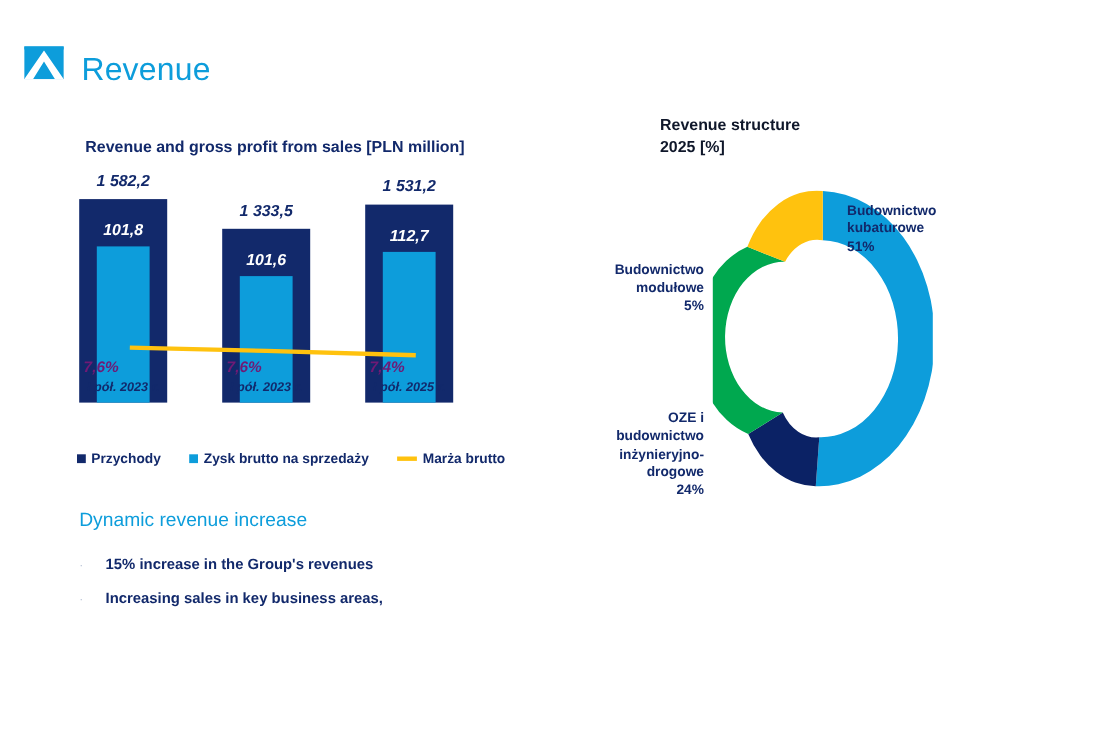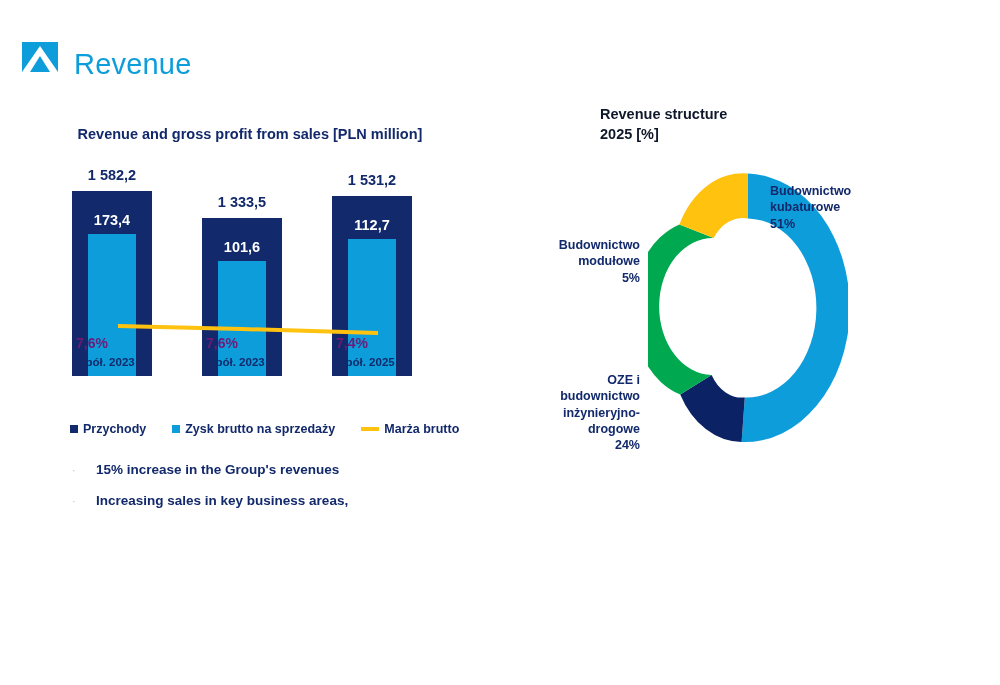--- a/index.html
+++ b/index.html
@@ -54,23 +54,24 @@
     width: 380px;
     text-align: center;
     font-size: 14.5px;
     font-weight: bold;
     color: #12296b;
     white-space: nowrap;
   }
   .bars-area {
     position: absolute;
     left: 0;
-    top: 30px;
+    top: 20px;
     width: 380px;
     height: 250px;
+    font-style: italic;
   }
   .bar-group {
     position: absolute;
     bottom: 30px;
     width: 80px;
   }
   .bar-group.g0 { left: 12px; }
   .bar-group.g1 { left: 142px; }
   .bar-group.g2 { left: 272px; }
 
@@ -139,21 +140,20 @@
   }
 
   
   .legend {
     position: absolute;
     left: 70px;
     top: 410px;
     display: flex;
     align-items: center;
     gap: 26px;
-    margin-top: 12px;
   }
   .legend-item {
     display: flex;
     align-items: center;
     gap: 5px;
     font-size: 12.5px;
     font-weight: bold;
     color: #12296b;
     white-space: nowrap;
   }
@@ -253,21 +253,21 @@
   <div class="page-title">Revenue</div>
 
   <div class="bar-chart">
     <div class="bar-chart-title">Revenue and gross profit from sales [PLN million]</div>
 
     <div class="bars-area">
 
       <div class="bar-group g0">
         <div class="bar-top-label" style="bottom:193px;">1 582,2</div>
         <div class="bar-outer" style="height:185px;"></div>
-        <div class="bar-outer-value" style="bottom:148px;">173,4</div>
+        <div class="bar-outer-value" style="bottom:148px;">101,8</div>
         <div class="bar-inner" style="height:142px;"></div>
         <div class="bar-pct-value" style="bottom:25px;">7,6%</div>
         <div class="axis-label">I pół. 2023 r.</div>
       </div>
 
       <div class="bar-group g1">
         <div class="bar-top-label" style="bottom:166px;">1 333,5</div>
         <div class="bar-outer" style="height:158px;"></div>
         <div class="bar-outer-value" style="bottom:121px;">101,6</div>
         <div class="bar-inner" style="height:115px;"></div>
@@ -299,20 +299,21 @@
       <span class="swatch-square" style="background:#0d9ddb;"></span>
       <span>Zysk brutto na sprzedaży</span>
     </div>
     <div class="legend-item">
       <span class="swatch-line" style="background:#ffc20e;"></span>
       <span>Marża brutto</span>
     </div>
   </div>
 
   <div class="text-block">
+    <div class="text-heading">Dynamic revenue increase</div>
     <div class="bullet-row">
       <span class="bullet-dot">·</span>
       <span class="bullet-text">15% increase in the Group's revenues</span>
     </div>
     <div class="bullet-row">
       <span class="bullet-dot">·</span>
       <span class="bullet-text">Increasing sales in key business areas,</span>
     </div>
   </div>
 

